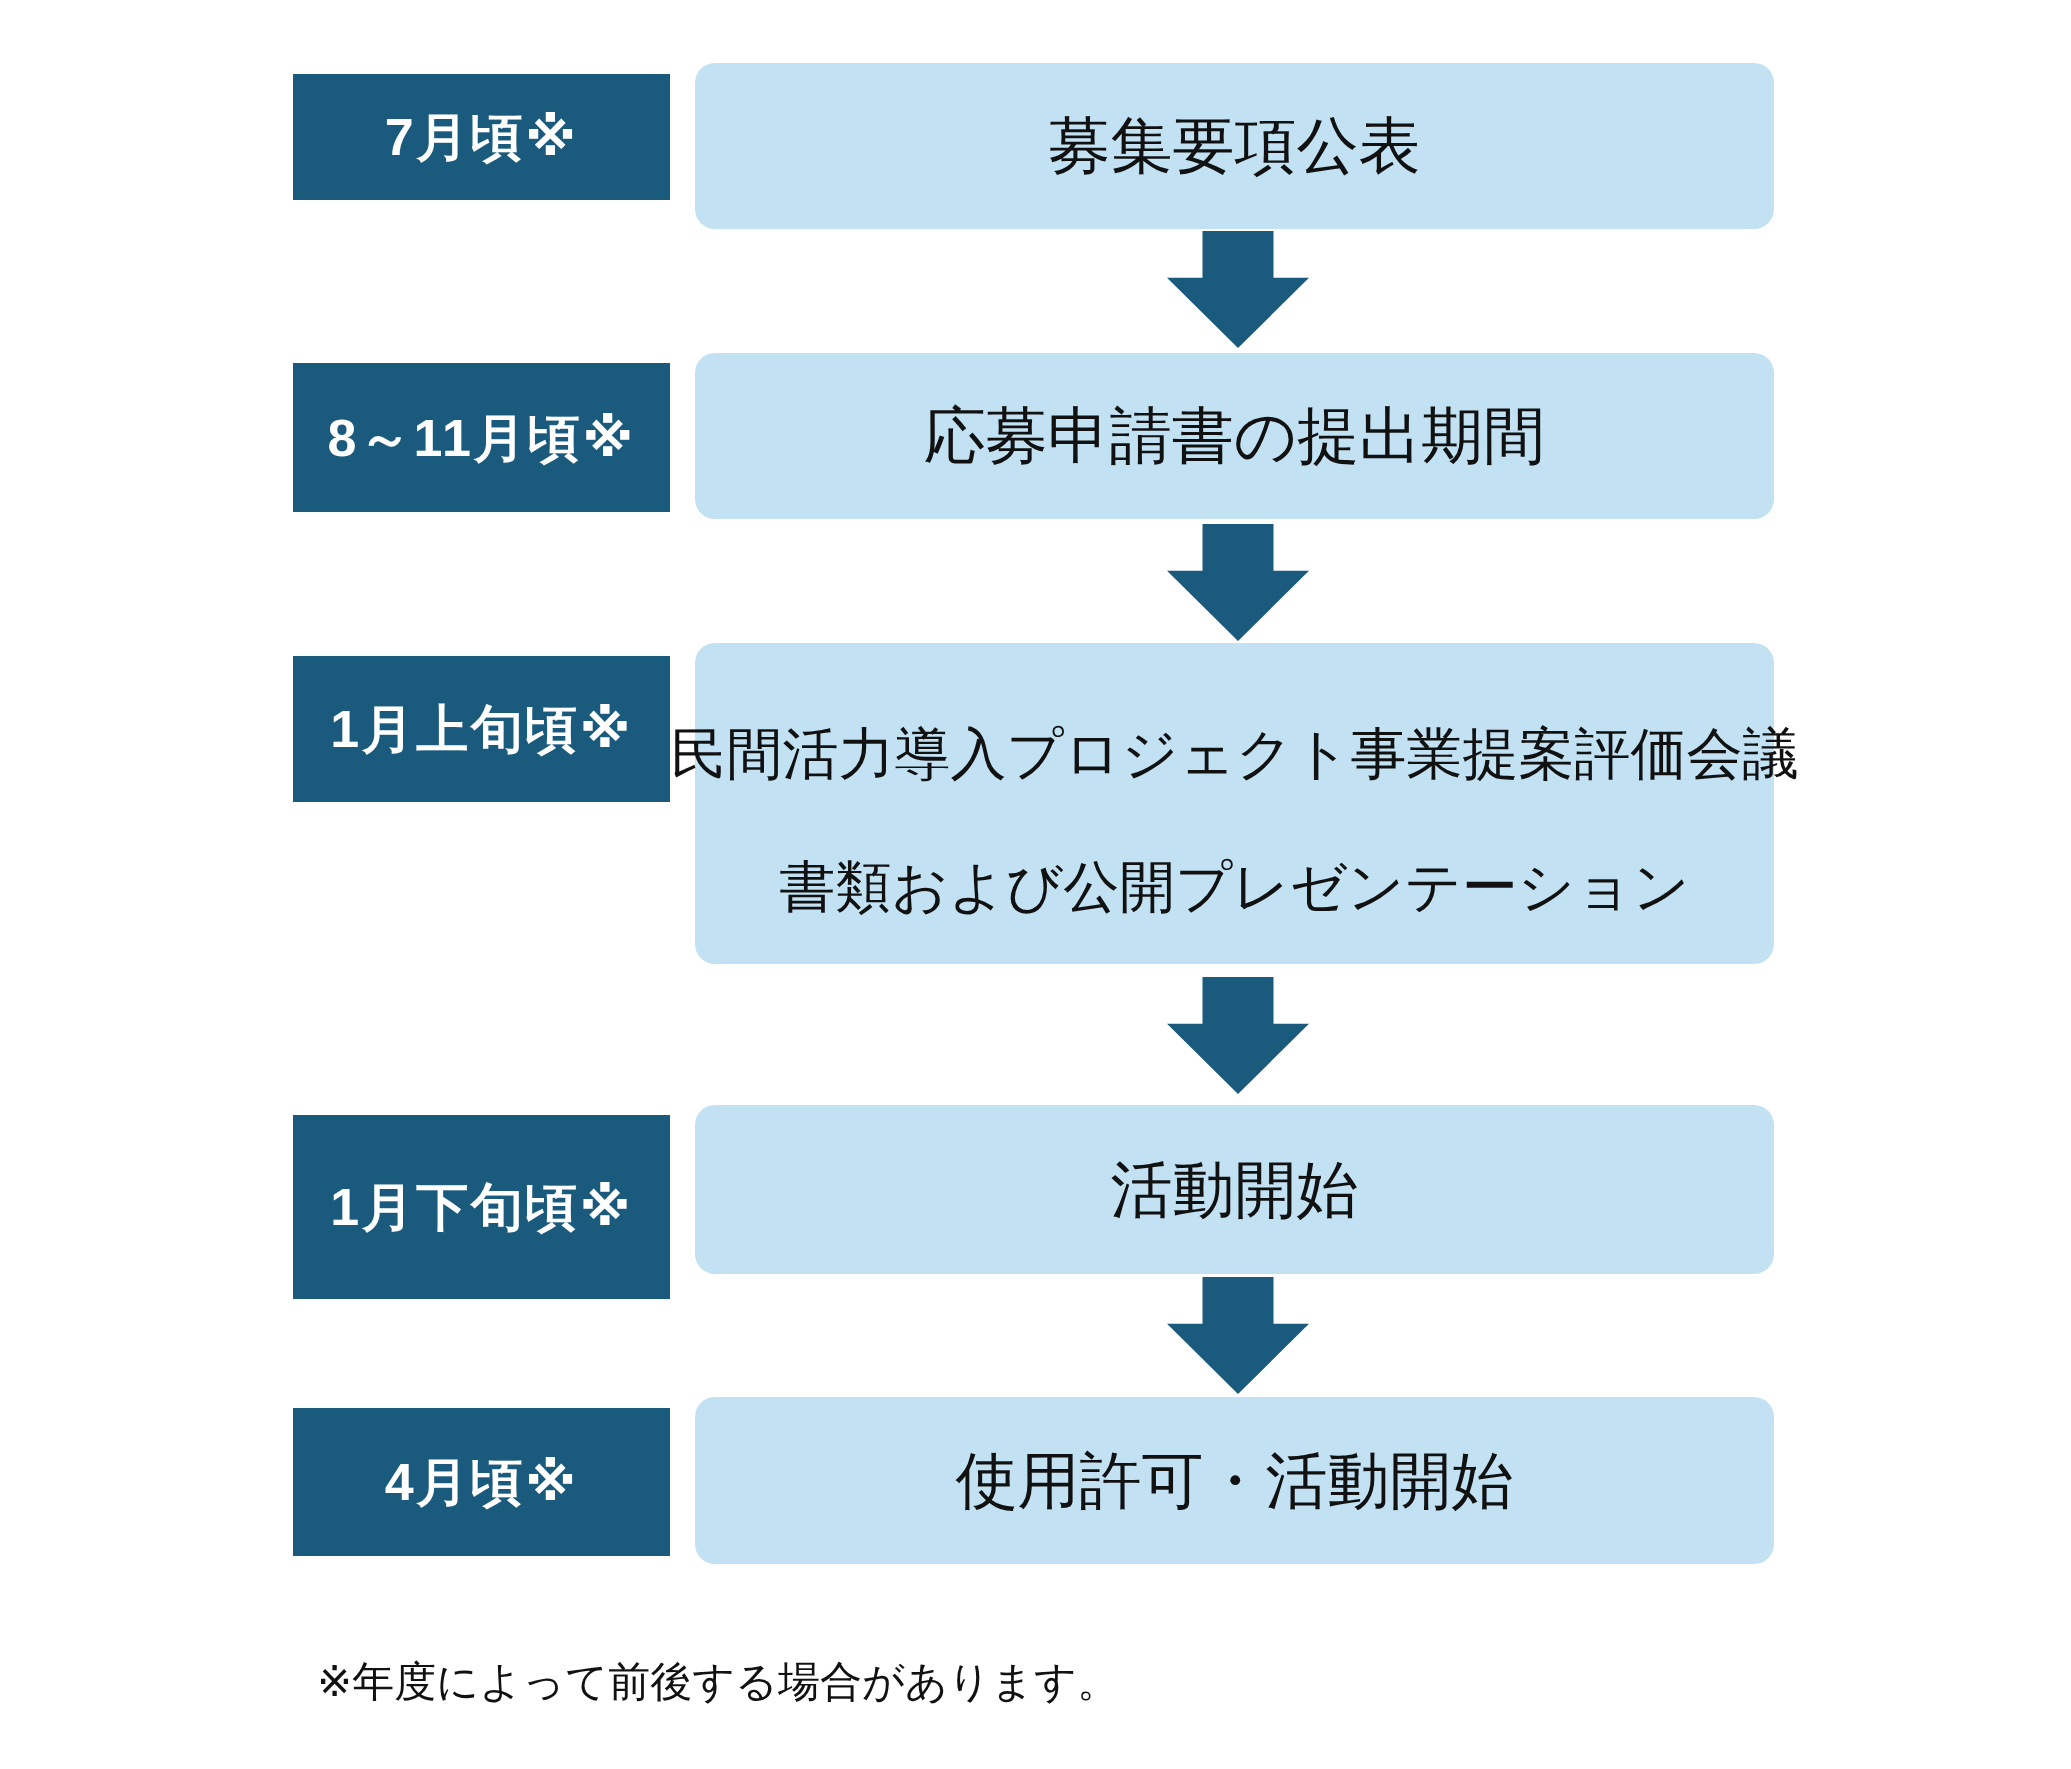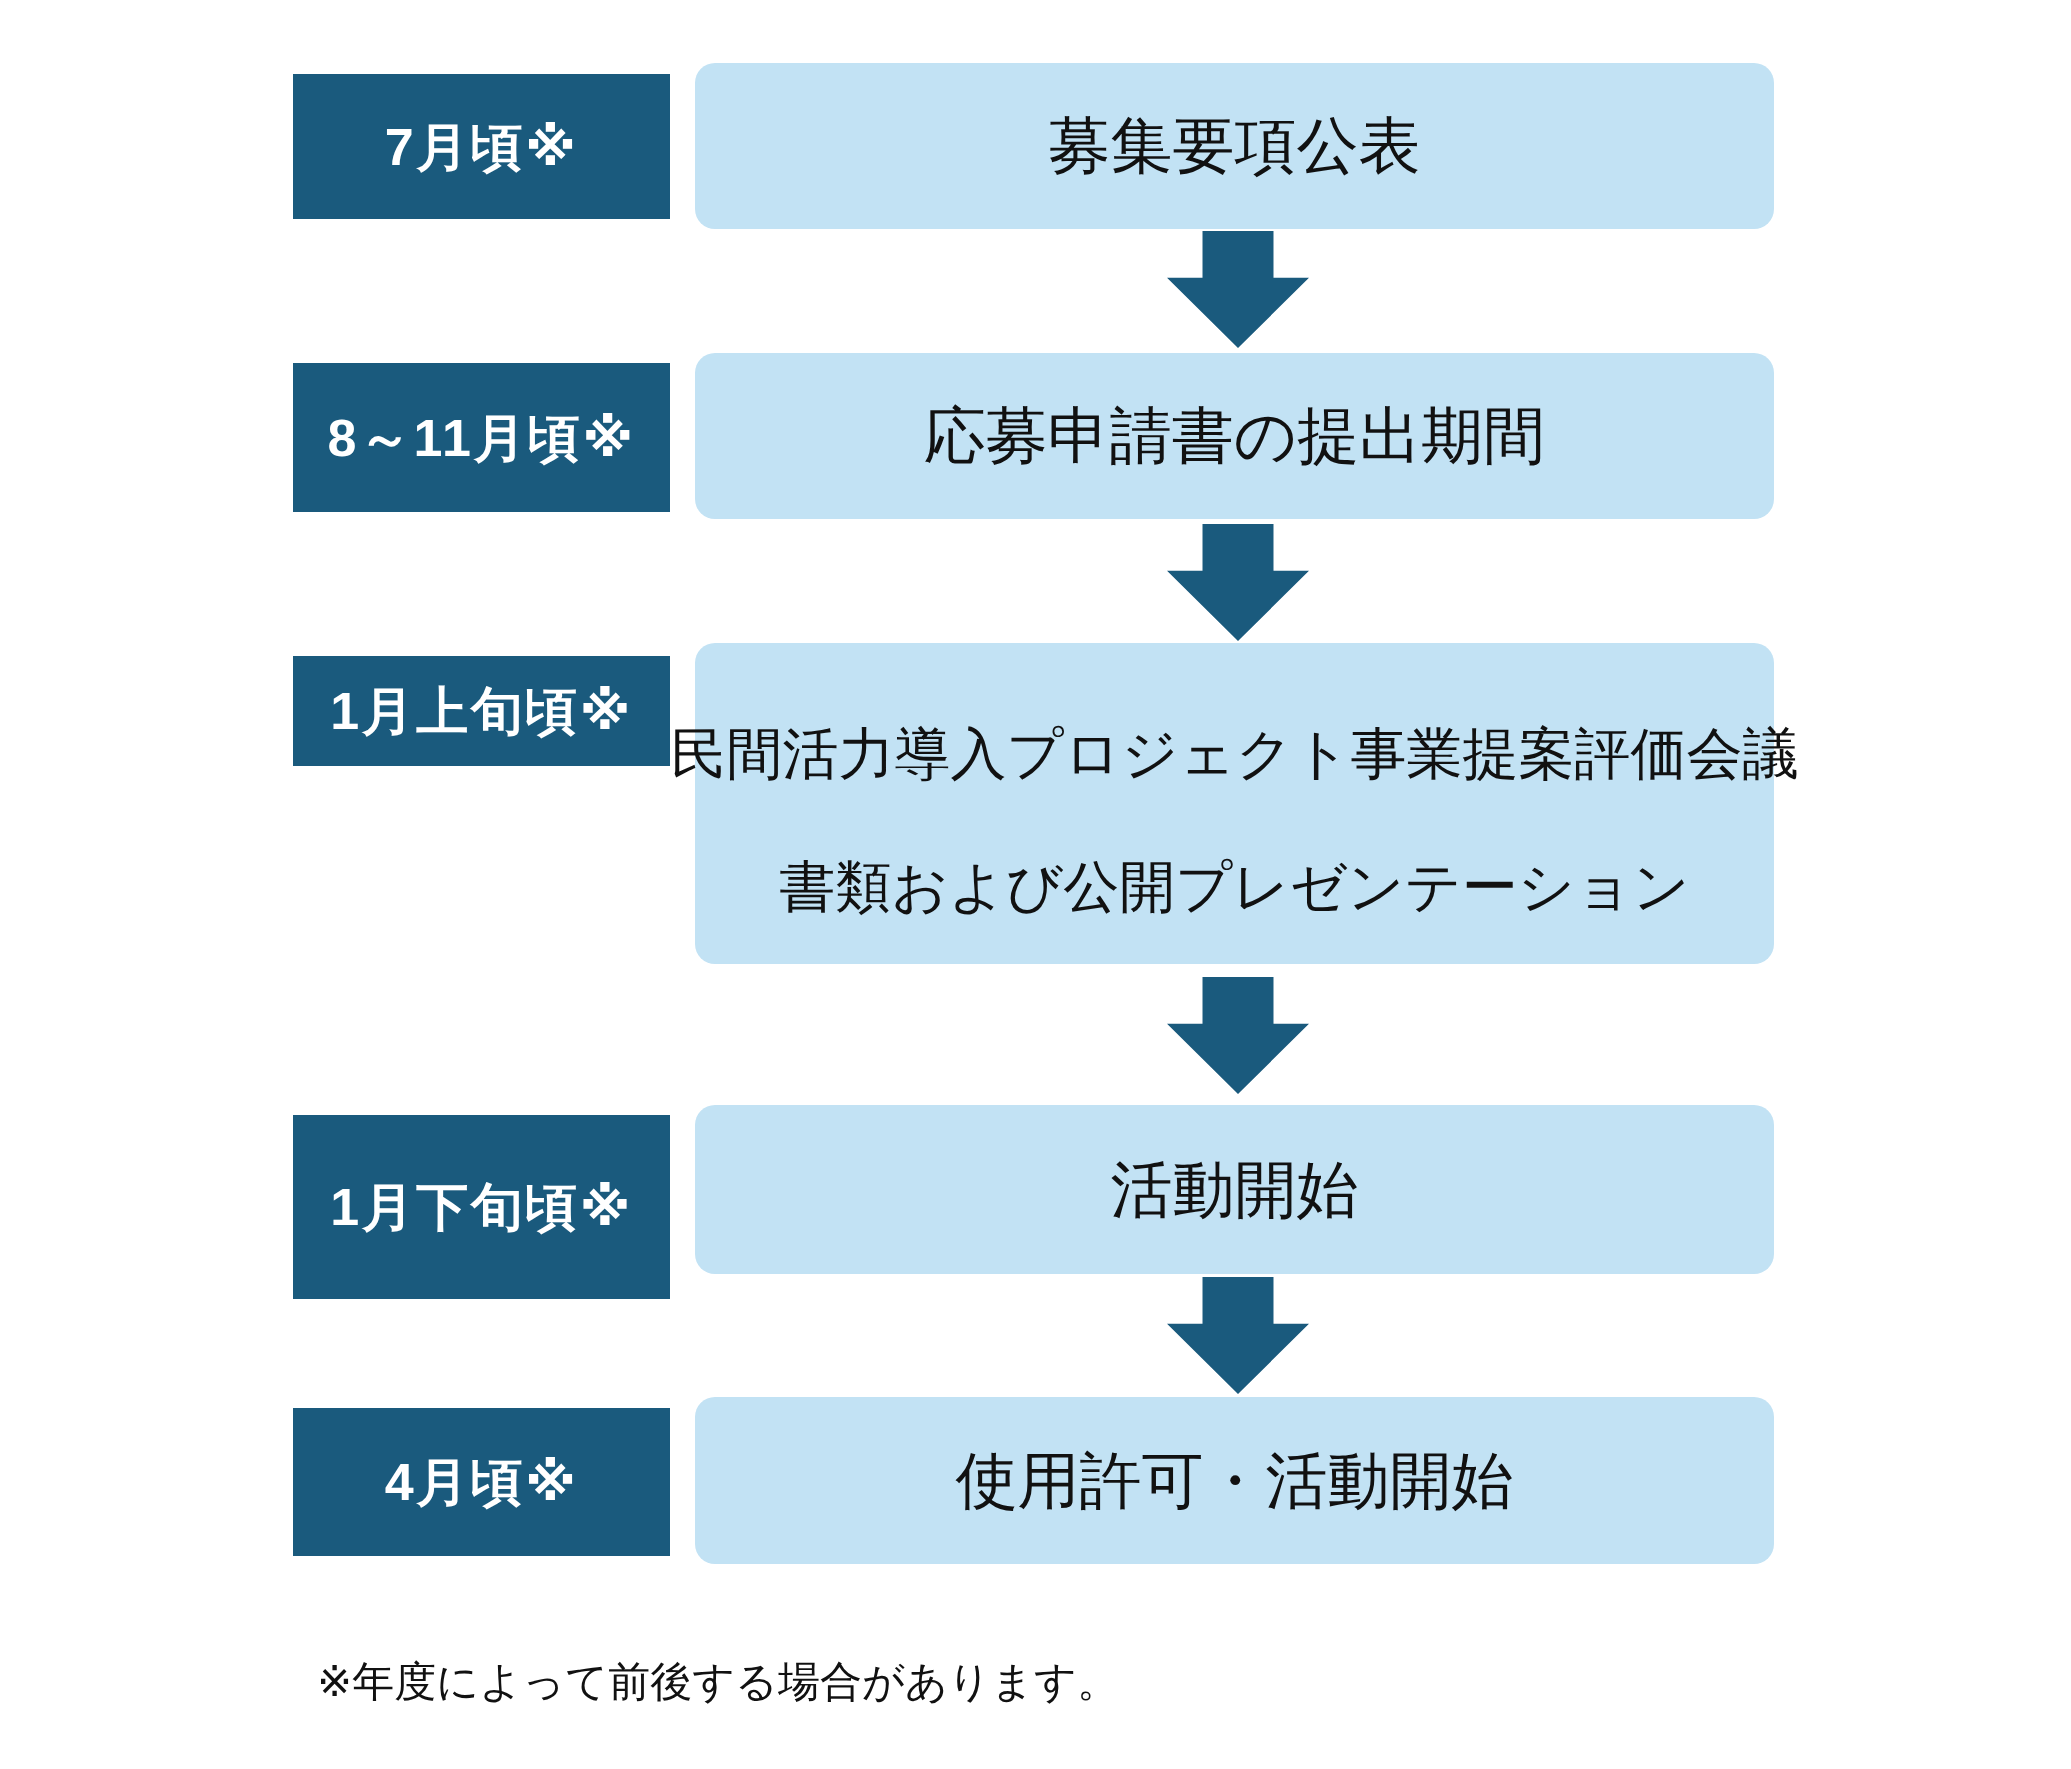--- a/index.html
+++ b/index.html
@@ -55,27 +55,27 @@
     box-sizing:border-box;
   }
   .arrow{
     position:absolute;
     left:1167px;
     width:142px;
     height:117px;
     background:var(--box-dark);
     clip-path:polygon(25% 0%,75% 0%,75% 40%,100% 40%,50% 100%,0% 40%,25% 40%);
   }
-  .row1-date{top:74px;height:145px;}
+  .row1-date{top:74px;height:126px;}
   .row1-step{top:63px;height:166px;}
   .arrow1{top:231px;}
   .row2-date{top:363px;height:149px;}
   .row2-step{top:353px;height:166px;}
   .arrow2{top:524px;}
-  .row3-date{top:656px;height:110px;}
+  .row3-date{top:656px;height:146px;}
   .row3-step{top:643px;height:321px;}
   .arrow3{top:977px;}
   .row4-date{top:1115px;height:184px;}
   .row4-step{top:1105px;height:169px;}
   .arrow4{top:1277px;}
   .row5-date{top:1408px;height:148px;}
   .row5-step{top:1397px;height:167px;}
   .footnote{
     position:absolute;
     left:317px;

